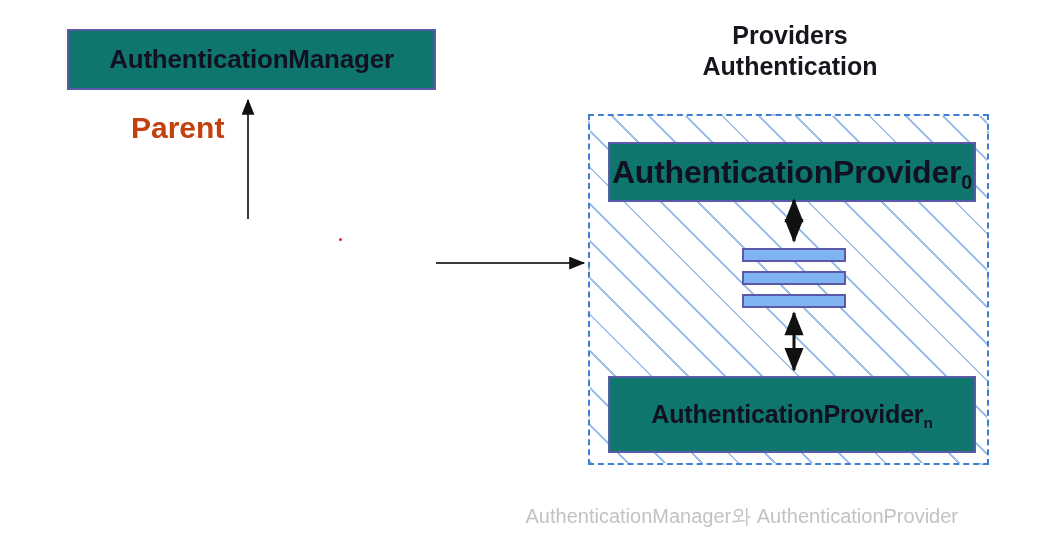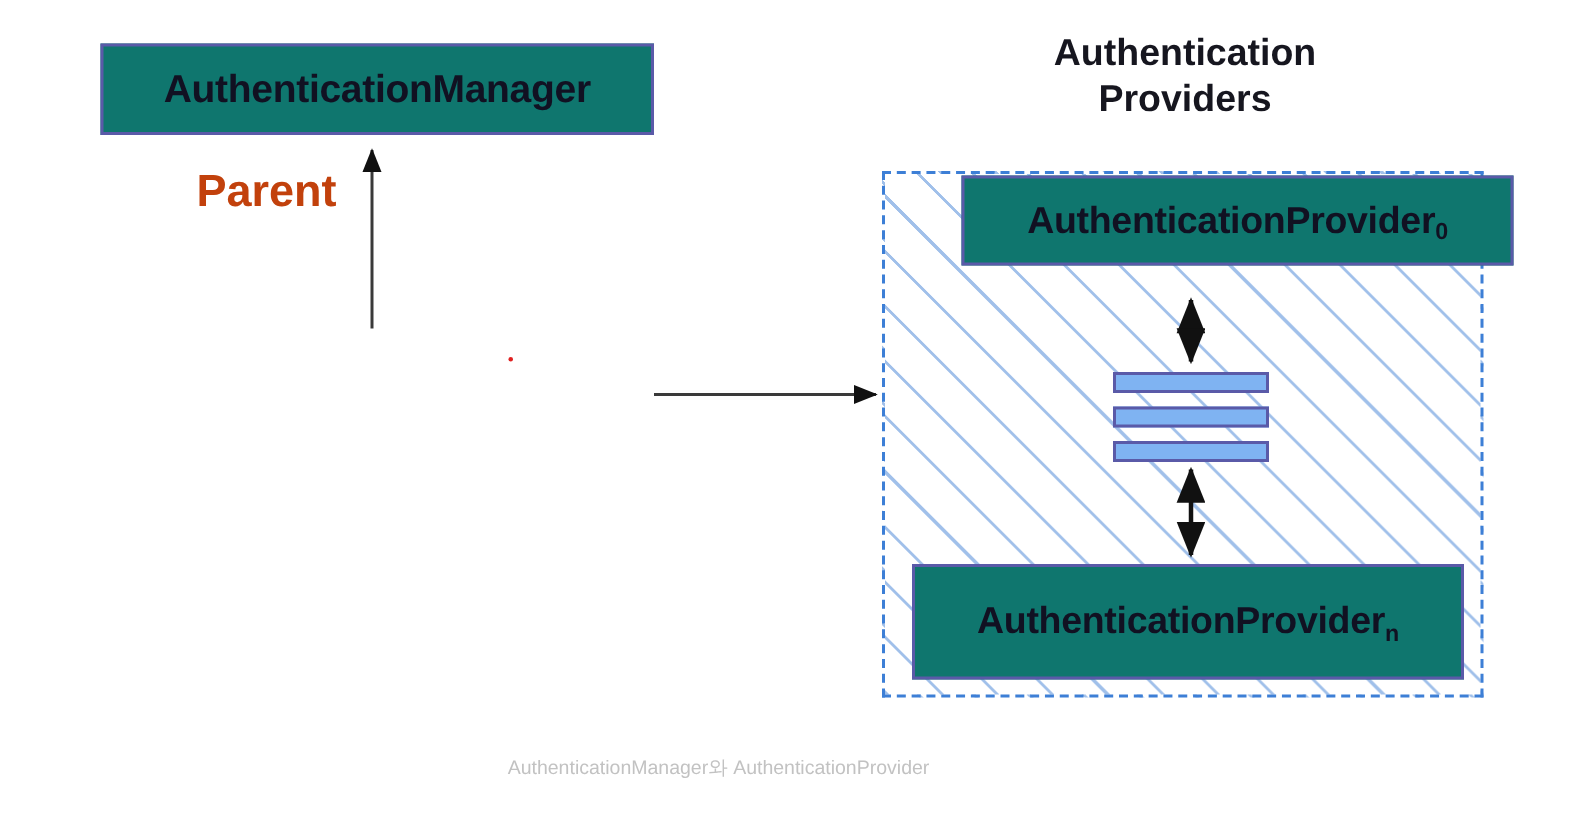--- a/index.html
+++ b/index.html
@@ -72,25 +72,24 @@
   }
   #provider-manager-box {
     left: 67px;
     top: 228px;
     width: 369px;
     height: 61px;
     font-size: 26px;
   }
   #provider-0-box {
     left: 608px;
-    top: 117px;
+    top: 142px;
     width: 368px;
     height: 60px;
-    font-size: 25px;
-    margin-left: 33px;
+    font-size: 32px;
   }
   #provider-n-box {
     left: 608px;
     top: 376px;
     width: 368px;
     height: 77px;
     font-size: 25px;
   }
 
   
@@ -150,22 +149,22 @@
     font-size: 25px;
     font-weight: bold;
     line-height: 1.25;
     color: #16161f;
   }
   #caption {
     position: absolute;
     left: 0px;
     top: 503px;
     width: 958px;
-    text-align: center;
-    font-size: 13px;
+    text-align: right;
+    font-size: 20px;
     color: #c2c2c2;
     font-weight: normal;
   }
 
   
   #red-dot {
     position: absolute;
     left: 339px;
     top: 238px;
     width: 3px;
@@ -173,22 +172,22 @@
     background: #e02020;
     border-radius: 50%;
   }
 </style>
 </head>
 <body>
 
 <div id="canvas">
 
   <div id="providers-heading">
+    <div>Providers</div>
     <div>Authentication</div>
-    <div>Providers</div>
   </div>
 
   <div id="providers-container"></div>
 
   <div class="node" id="auth-manager-box">
     <span class="shadow-layer2"></span>
     <span class="shadow-layer"></span>
     <span class="node-label">AuthenticationManager</span>
   </div>
 

